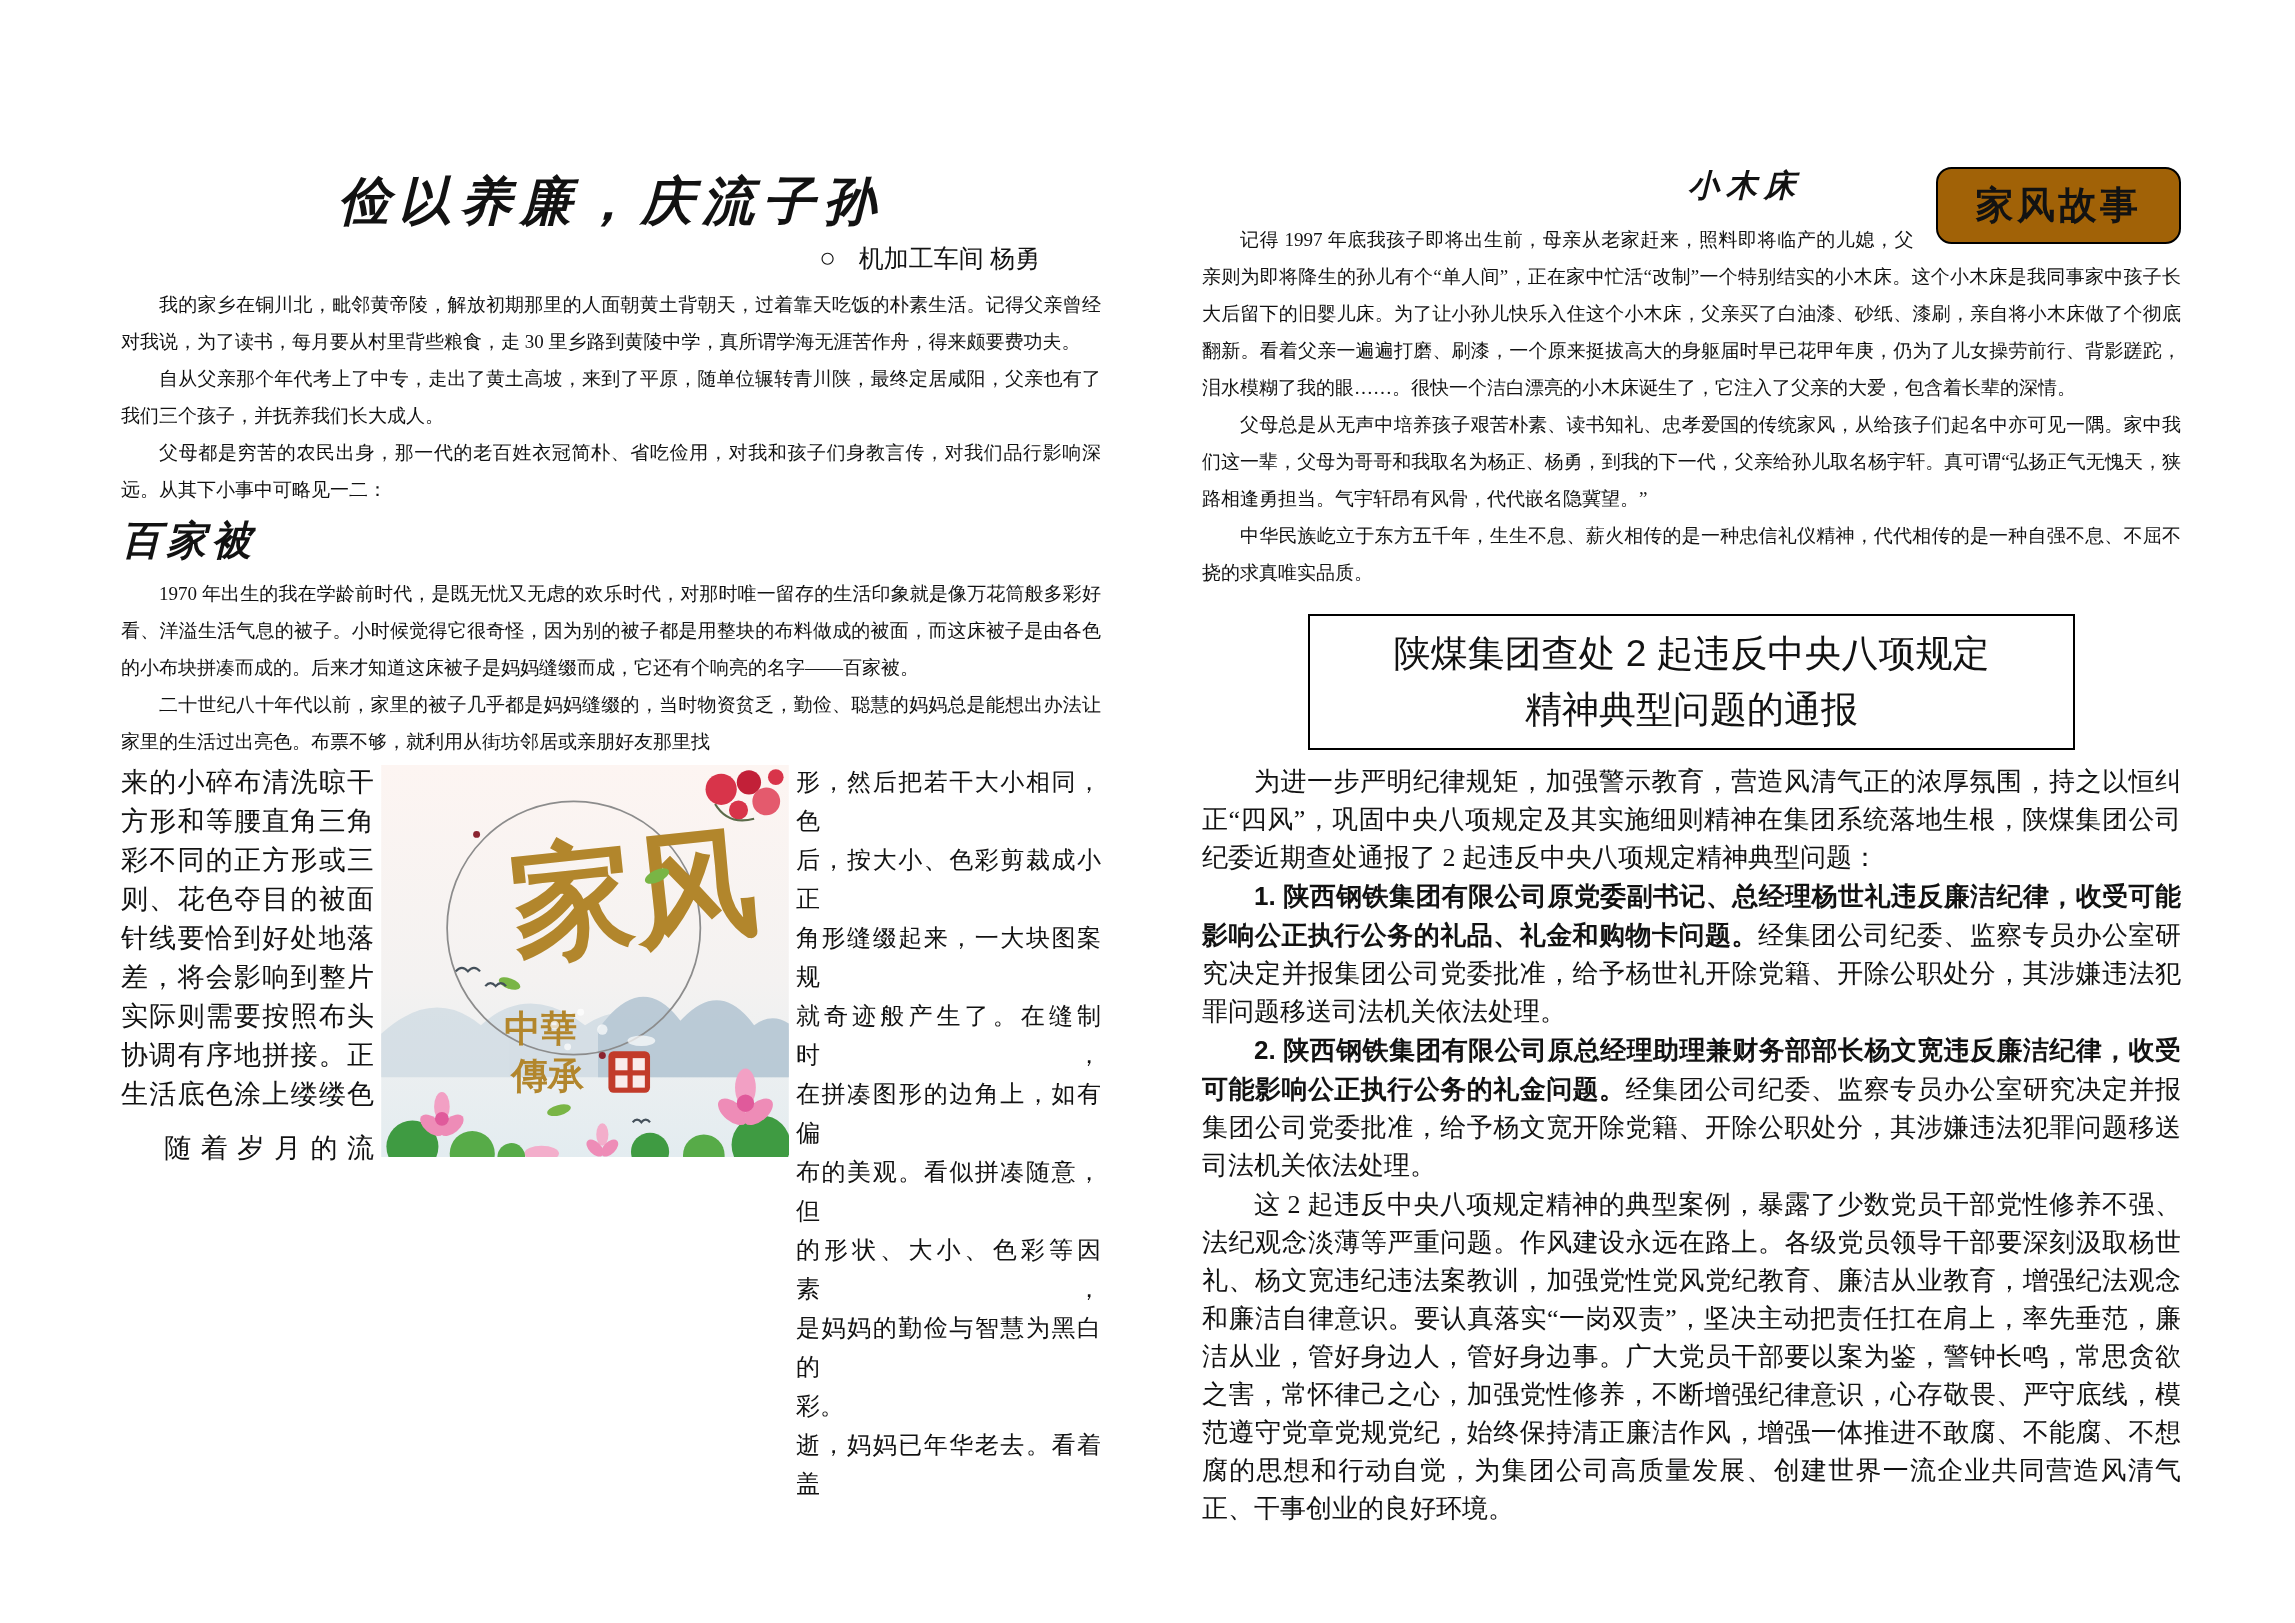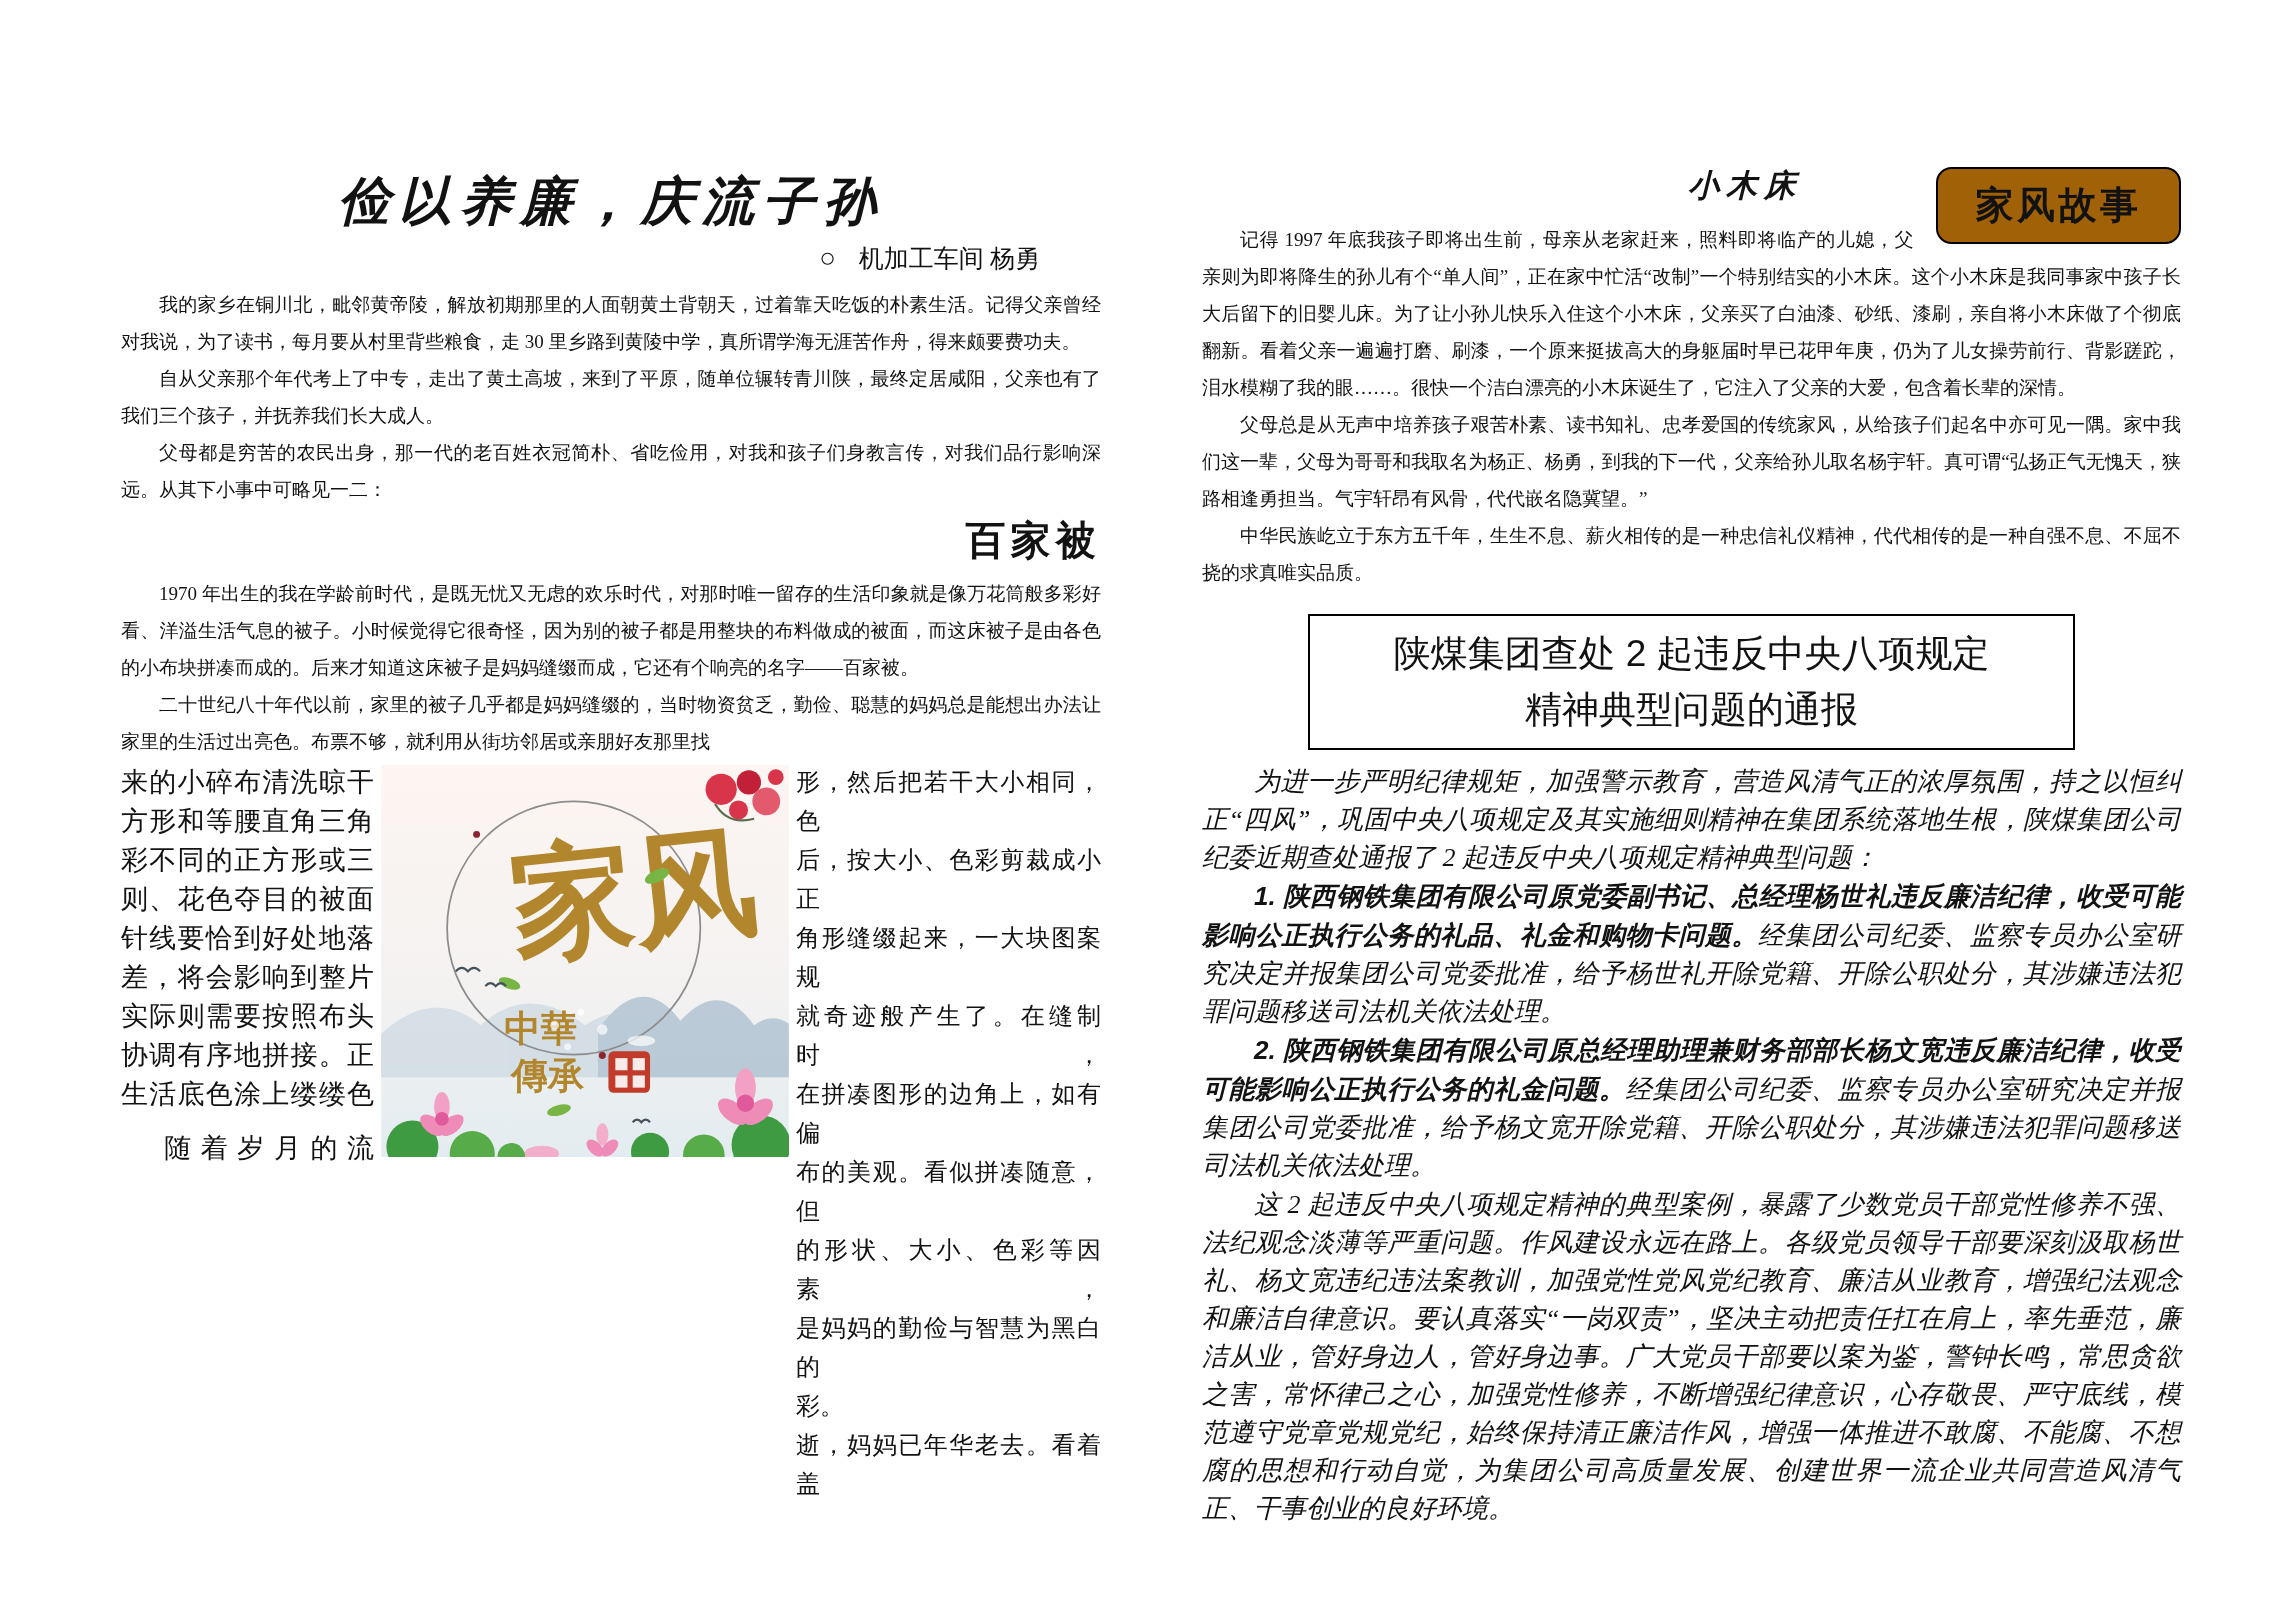--- a/index.html
+++ b/index.html
@@ -11,23 +11,23 @@
 
   h1.main-title{font-size:52px;font-weight:bold;font-style:italic;
     font-family:"DejaVu Serif","Liberation Serif",serif;
     text-align:center;letter-spacing:8.7px;margin:0 0 5.2px 0;}
   .byline{font-size:25px;text-align:right;padding-right:61px;margin:3.5px 0 10.4px 0;}
   .byline .mark{margin-right:22.6px;font-size:28px;}
 
   p.body{font-size:19px;line-height:37px;margin:0;text-indent:2em;
          text-align:justify;}
 
-  h3.section-heading{font-size:40px;font-weight:bold;
+  h3.section-heading{font-size:40px;font-weight:bold;font-style:italic;
     font-family:"DejaVu Serif","Liberation Serif",serif;
-    text-align:right;letter-spacing:5.2px;margin:5.2px 0 7px 0;}
+    text-align:left;letter-spacing:5.2px;margin:5.2px 0 7px 0;}
 
   .wrap{display:flex;margin:3.5px 0 0 0;}
   .wrap-col{display:flex;flex-direction:column;}
   .wrap-left{width:253px;font-size:27px;}
   .wrap-left .wline{line-height:39px;text-align:justify;text-align-last:justify;}
   .wrap-left .wline.indent-line{text-indent:1.6em;margin-top:15px;}
   .wrap-right{flex:1;font-size:24px;}
   .wrap-right .wline{line-height:39px;text-align:justify;text-align-last:justify;}
   .wline.no-just{text-align-last:left;}
   .wrap-img{width:408px;height:392px;margin:1.7px 7px 0 7px;flex:none;}
@@ -40,21 +40,21 @@
     font-size:38px;letter-spacing:3.5px;margin:1.7px 0 14px 22.6px;background:#a16207;}
   h2.title-small{font-size:31px;font-weight:bold;font-style:italic;
     font-family:"DejaVu Serif","Liberation Serif",serif;
     margin:0 0 14px 0;padding-left:486px;letter-spacing:7px;}
 
   .notice-box{border:2.6px solid #000;width:739px;margin:22.6px auto 7px auto;
     padding:10.4px 12px;text-align:center;
     font-family:"Liberation Sans","DejaVu Sans",sans-serif;
     font-weight:normal;font-size:37px;line-height:56px;}
   .notice p{font-size:26px;line-height:38px;margin:0;text-indent:2em;
-    text-align:justify;font-style:italic;}
+    text-align:justify;}
   .notice p.first{margin-top:12px;}
   .bold-run{font-family:"Liberation Sans","DejaVu Sans",sans-serif;font-weight:bold;}
 </style>
 </head>
 <body>
 
 <div class="page" id="page-left">
 
   <h1 class="main-title">俭以养廉，庆流子孙</h1>
 

